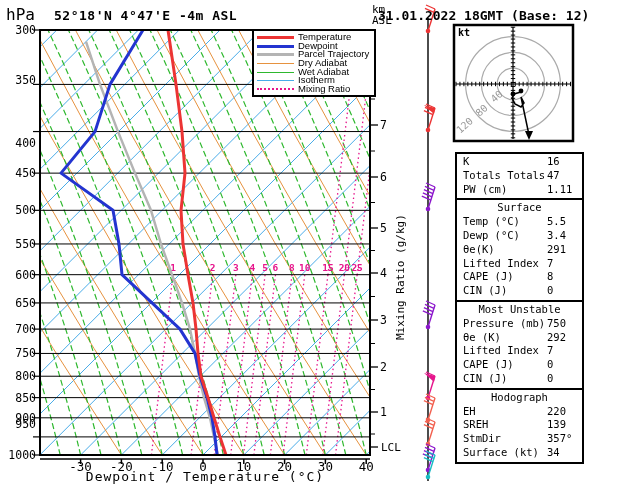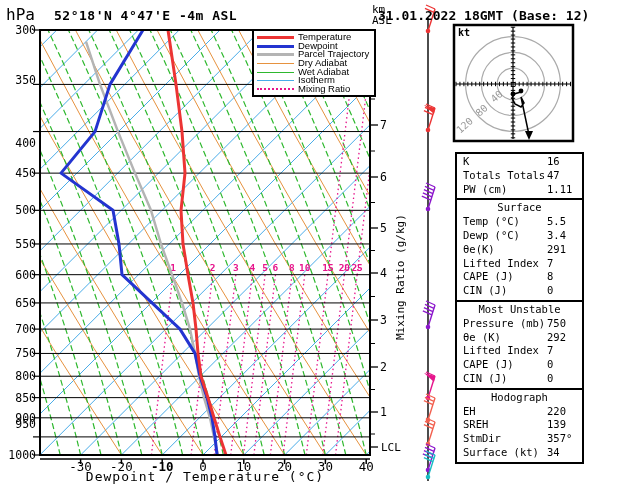--- a/index.html
+++ b/index.html
@@ -370,21 +370,21 @@
       <div class="klab" style="top: 170px;">6</div>
       <div class="klab" style="top: 221px;">5</div>
       <div class="klab" style="top: 266px;">4</div>
       <div class="klab" style="top: 313px;">3</div>
       <div class="klab" style="top: 360px;">2</div>
       <div class="klab" style="top: 405px;">1</div>
     </div>
   <div id="x-labels">
       <div class="xlab" style="left: 62.6px;">-30</div>
       <div class="xlab" style="left: 103.4px;">-20</div>
-      <div class="xlab" style="left: 144.2px; font-weight: bold;">-10</div>
+      <div class="xlab" style="left: 144.2px;">-10</div>
       <div class="xlab" style="left: 185px;">0</div>
       <div class="xlab" style="left: 225.8px;">10</div>
       <div class="xlab" style="left: 266.6px;">20</div>
       <div class="xlab" style="left: 307.4px;">30</div>
       <div class="xlab" style="left: 348.2px;">40</div>
     </div>
 
   <div class="lbl" id="lcl-label">LCL</div>
   <div class="lbl" id="mixing-axis-label">Mixing Ratio (g/kg)</div>
   <div class="lbl" id="x-axis-title">Dewpoint / Temperature (°C)</div>

